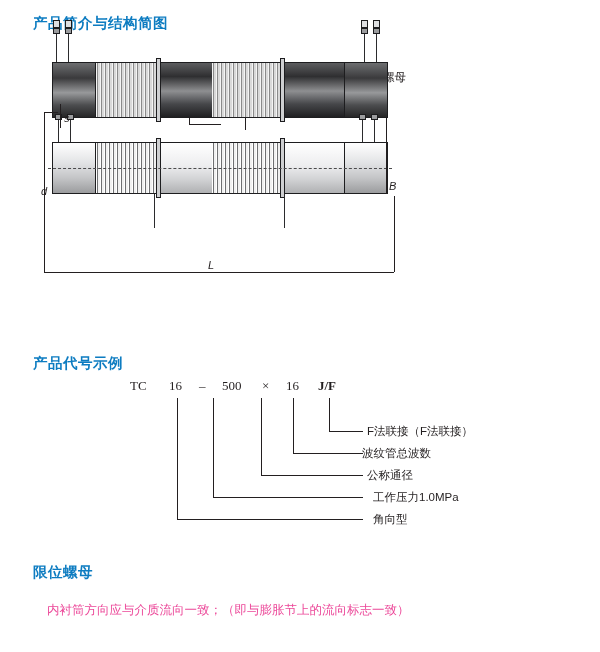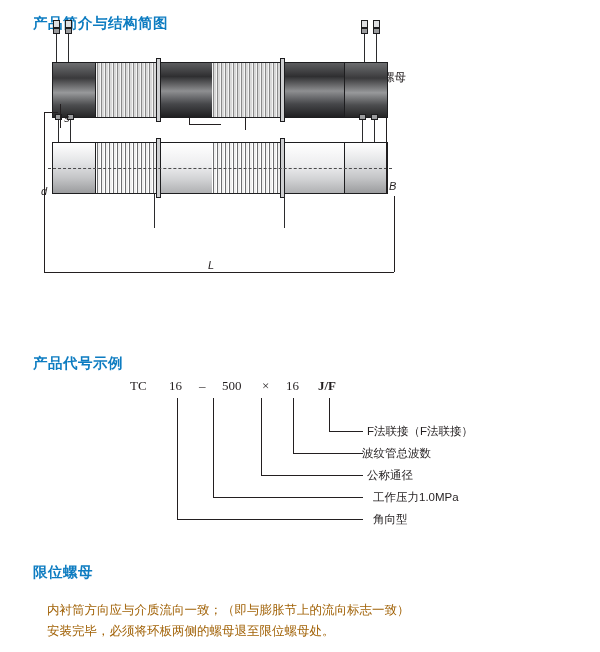--- a/index.html
+++ b/index.html
@@ -223,21 +223,21 @@
   
   .notes {
     position: absolute;
     left: 47px;
     top: 600px;
     width: 520px;
   }
   .note-line {
     font-size: 12.5px;
     line-height: 21px;
-    color: #a16207;
+    color: #ec4899;
     white-space: nowrap;
   }
 </style>
 </head>
 <body>
 
 <div class="page">
 
   <div class="section-title title-1">产品简介与结构简图</div>
 
@@ -352,16 +352,15 @@
     <div class="code-desc" style="left:340px; top:112px;">工作压力1.0MPa</div>
 
     <div class="vline" style="left:144px; top:20px; height:121px;"></div>
     <div class="hline" style="left:144px; top:141px; width:186px;"></div>
     <div class="code-desc" style="left:340px; top:134px;">角向型</div>
   </div>
 
   <div class="section-title title-3">限位螺母</div>
   <div class="notes">
     <div class="note-line">内衬筒方向应与介质流向一致；（即与膨胀节上的流向标志一致）</div>
-    <div class="note-line">安装完毕，必须将环板两侧的螺母退至限位螺母处。</div>
   </div>
 
 </div>
 
 </body></html>

